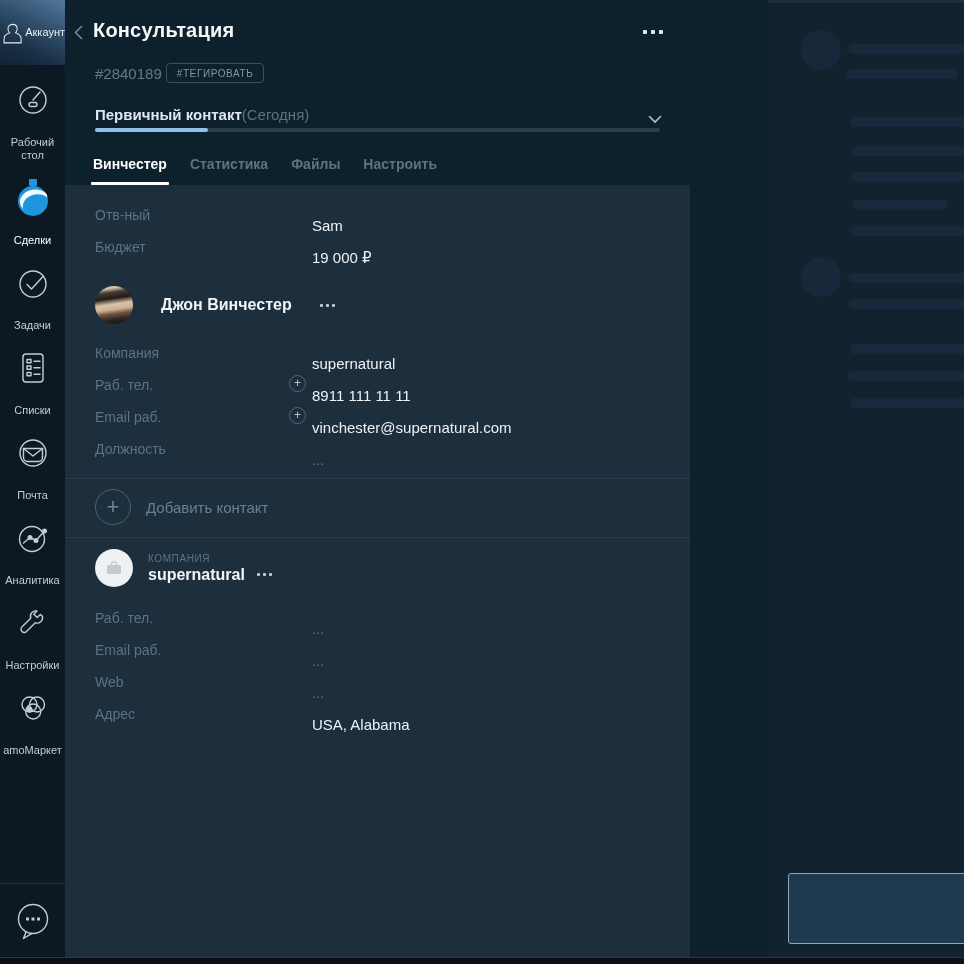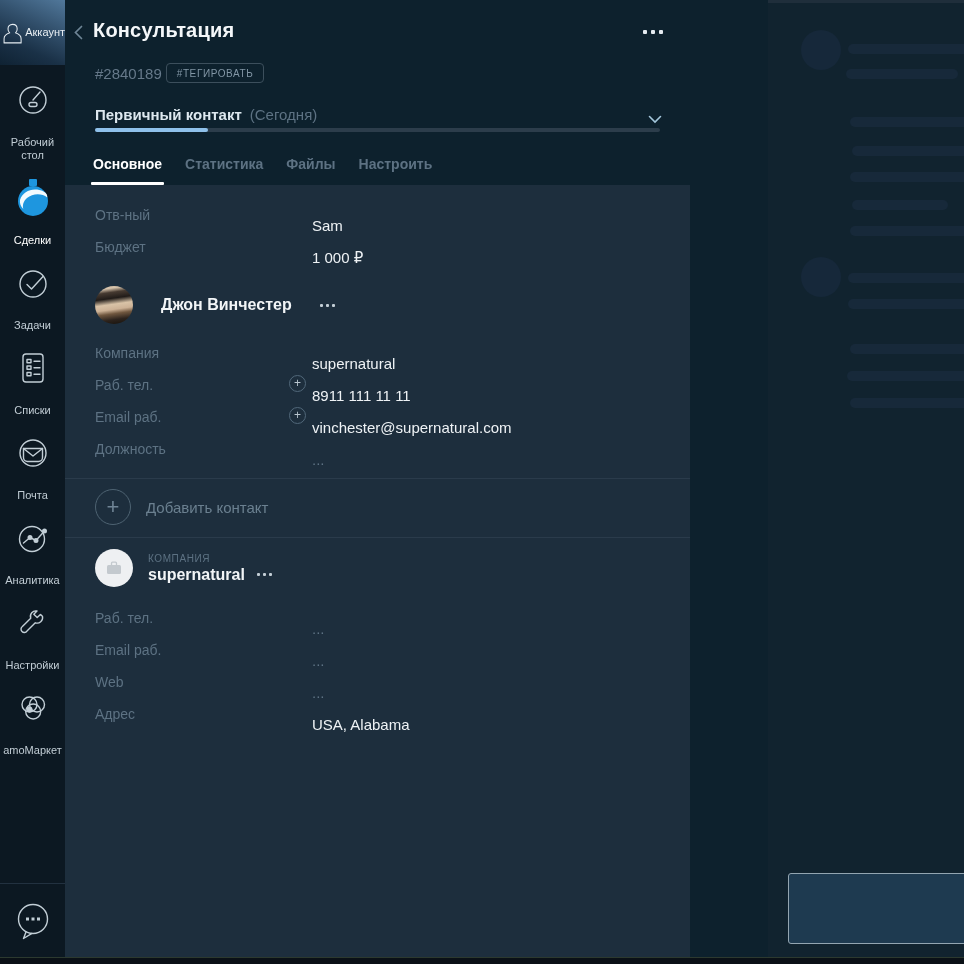--- a/index.html
+++ b/index.html
@@ -34,21 +34,21 @@
   .page-title { position:absolute; left:28px; top:19px; font-size:20px; font-weight:bold; color:#f4f7f9; letter-spacing:.2px; }
   .dots { display:flex; gap:4px; cursor:pointer; }
   .dots i { width:4px; height:4px; background:#e4ebf0; border-radius:1px; display:block; }
   .header-dots { position:absolute; left:578px; top:30px; }
 
   .id-row { position:absolute; left:30px; top:63px; display:flex; align-items:center; gap:4px; }
   .lead-id { font-size:15px; color:#66798a; }
   .tag-btn { font-size:10px; letter-spacing:.6px; color:#8296a5; border:1px solid #3c4f5c; border-radius:4px;
     padding:4px 10px 3px; cursor:pointer; background:transparent; font-family:inherit; }
 
-  .stage-row { position:absolute; left:30px; top:106px; display:flex; align-items:center; gap:8px; }
+  .stage-row { position:absolute; left:30px; top:106px; display:flex; align-items:center; }
   .stage-name { font-size:15px; font-weight:bold; color:#dde8ef; }
   .stage-date { font-size:15px; color:#5d7283; }
   .stage-chevron { position:absolute; left:583px; top:110px; cursor:pointer; }
 
   .progress { position:absolute; left:30px; top:128px; width:565px; height:4px; background:#2c3d4b; border-radius:2px; }
   .progress-fill { height:4px; background:#8fc1ea; border-radius:2px; width:20%; }
 
   .tabs { position:absolute; left:28px; top:153px; display:flex; gap:23px; height:31px; }
   .tab { font-size:14px; font-weight:bold; color:#5d7283; cursor:pointer; padding-top:3px; position:relative; }
   .tab.active { color:#ffffff; }
@@ -239,34 +239,34 @@
     <svg width="14" height="9" viewBox="0 0 14 9" fill="none">
         <path d="M1.5 1.5 L7 7 L12.5 1.5" stroke="#a3c6db" stroke-width="1.6" stroke-linecap="round"></path>
       </svg>
   </span>
 
   <div class="progress">
     <div class="progress-fill" style="width: 20%;"></div>
   </div>
 
   <div class="tabs">
-    <span class="tab active">Основное</span>
+    <span class="tab active">Винчестер</span>
     <span class="tab">Статистика</span>
     <span class="tab">Файлы</span>
     <span class="tab">Настроить</span>
   </div>
 
   <div class="rows" style="top:199px;">
     <div class="frow" style="top:0;">
       <span class="flabel">Отв-ный</span>
       <span class="fvalue">Sam</span>
     </div>
     <div class="frow" style="top:32px;">
       <span class="flabel">Бюджет</span>
-      <span class="fvalue">1 000 ₽</span>
+      <span class="fvalue">19 000 ₽</span>
     </div>
   </div>
 
   <div class="contact-head">
     <span class="contact-avatar"></span>
     <span class="entity-name">Джон Винчестер</span>
     <span class="dots small">
         <i></i>
         <i></i>
         <i></i>

